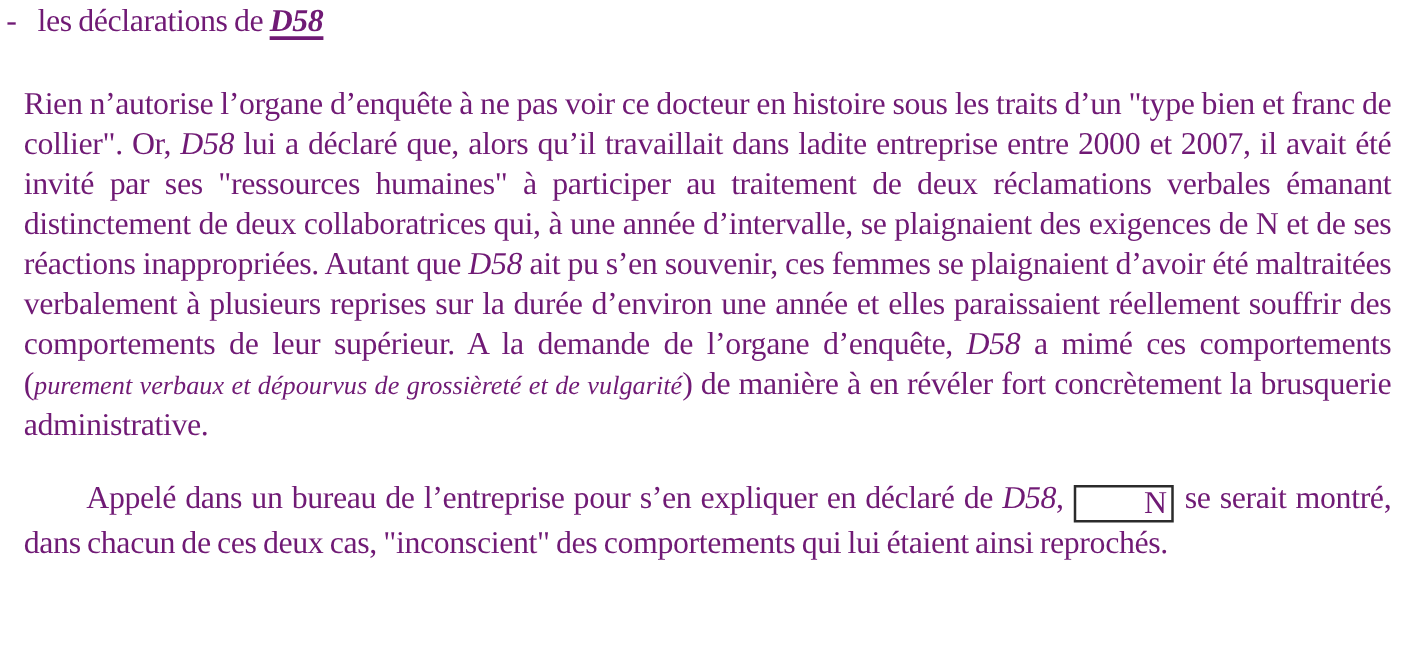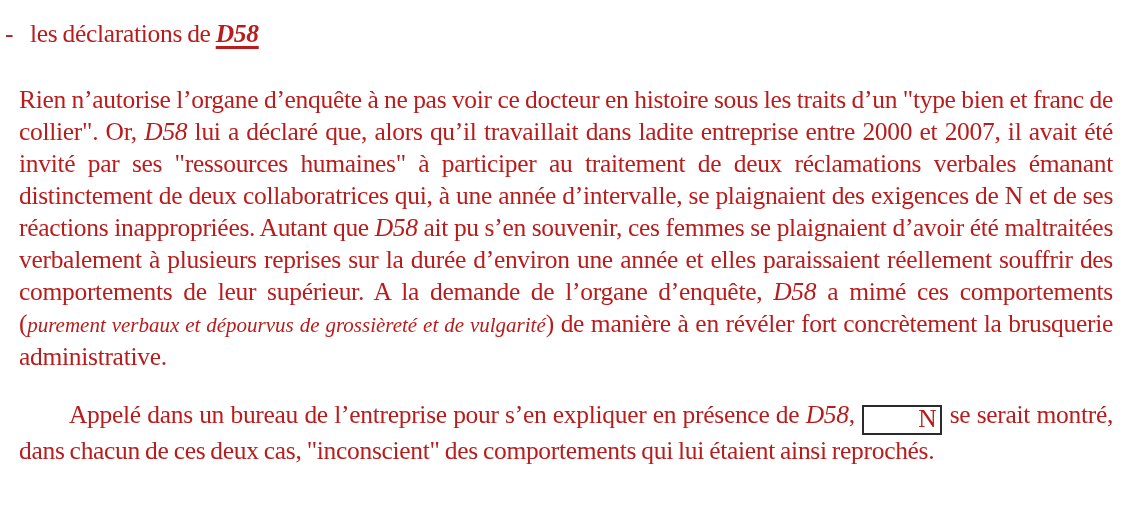--- a/index.html
+++ b/index.html
@@ -5,24 +5,24 @@
   html, body {
     margin: 0;
     padding: 0;
     background: #ffffff;
   }
   .page {
     position: relative;
     width: 1134px;
     height: 525px;
     box-sizing: border-box;
-    padding: 18px 7px 0 5px;
+    padding: 1px 7px 0 5px;
     overflow: hidden;
     background: #ffffff;
-    color: #b91c1c;
+    color: #701a75;
     font-family: "Liberation Serif", "DejaVu Serif", serif;
     font-size: 25.5px;
     line-height: 32px;
     letter-spacing: -0.3px;
     word-spacing: -1px;
   }
   .bullet-line {
     margin: 0 0 34px 0;
     white-space: nowrap;
   }
@@ -58,14 +58,14 @@
 </head>
 <body>
 
 <div class="page">
   <div class="bullet-line">
     <span class="bullet-marker">-</span><span><span>les déclarations de </span><span class="seg-bold seg-italic seg-underline">D58</span></span>
   </div>
 
   <p class="para"><span>Rien n’autorise l’organe d’enquête à ne pas voir ce docteur en histoire sous les traits d’un "type bien et franc de collier". Or, </span><span class="seg-italic">D58</span><span> lui a déclaré que, alors qu’il travaillait dans ladite entreprise entre 2000 et 2007, il avait été invité par ses "ressources humaines" à participer au traitement de deux réclamations verbales émanant distinctement de deux collaboratrices qui, à une année d’intervalle, se plaignaient des exigences de N et de ses réactions inappropriées. Autant que </span><span class="seg-italic">D58</span><span> ait pu s’en souvenir, ces femmes se plaignaient d’avoir été maltraitées verbalement à plusieurs reprises sur la durée d’environ une année et elles paraissaient réellement souffrir des comportements de leur supérieur. A la demande de l’organe d’enquête, </span><span class="seg-italic">D58</span><span> a mimé ces comportements (</span><span class="seg-italic seg-small">purement verbaux et dépourvus de grossièreté et de vulgarité</span><span>) de manière à en révéler fort concrètement la brusquerie administrative.</span></p>
 
-  <p class="para para-second"><span>Appelé dans un bureau de l’entreprise pour s’en expliquer en présence de </span><span class="seg-italic">D58</span><span>, </span><span class="seg-boxed">N</span><span> se serait montré, dans chacun de ces deux cas, "inconscient" des comportements qui lui étaient ainsi reprochés.</span></p>
+  <p class="para para-second"><span>Appelé dans un bureau de l’entreprise pour s’en expliquer en déclaré de </span><span class="seg-italic">D58</span><span>, </span><span class="seg-boxed">N</span><span> se serait montré, dans chacun de ces deux cas, "inconscient" des comportements qui lui étaient ainsi reprochés.</span></p>
 </div>
 
 </body></html>

